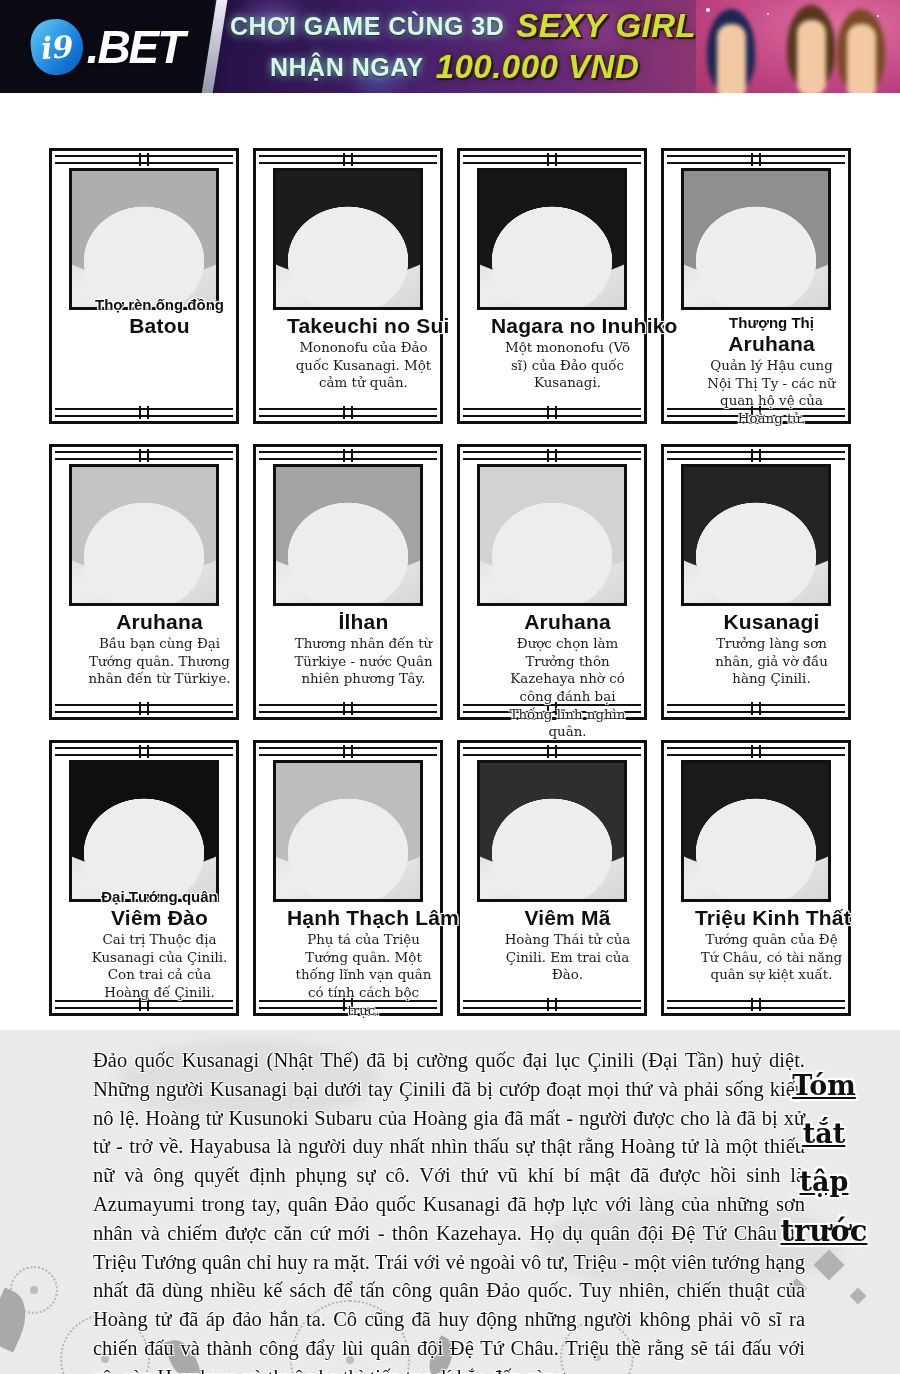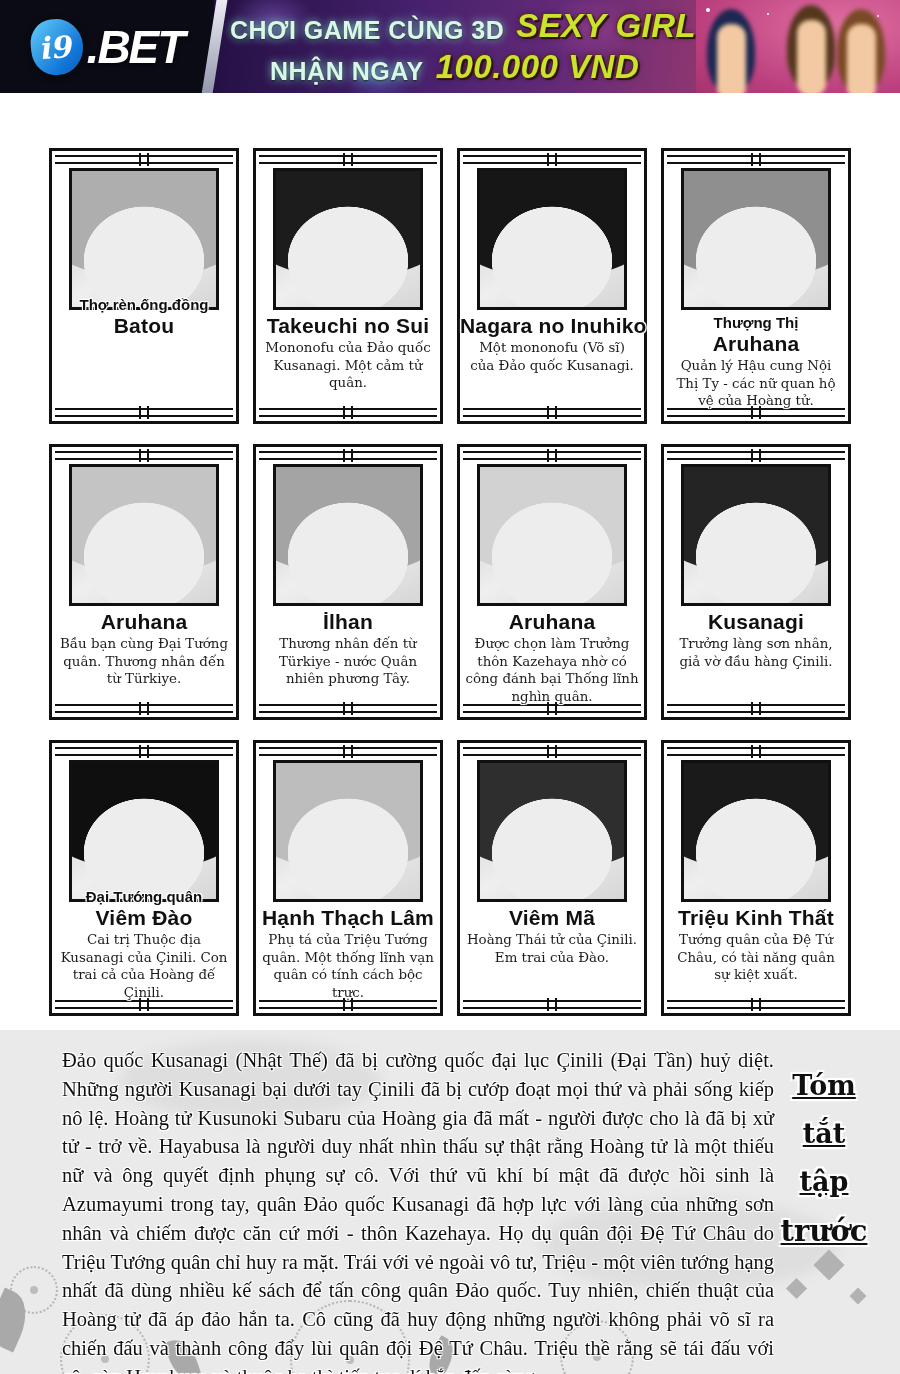--- a/index.html
+++ b/index.html
@@ -23,21 +23,21 @@
   .logo-bet { font-size:46px; font-weight:900; font-style:italic; color:#ffffff;
               letter-spacing:-2px; text-shadow:0 2px 4px rgba(0,0,0,.7); }
   .banner-mid { flex:1; position:relative; padding-left:16px;
                 background:linear-gradient(95deg,#241043,#45206c 40%,#642a78 72%,#8d3670);
                 display:flex; flex-direction:column; justify-content:center; gap:3px; }
   .banner-mid::before { content:''; position:absolute; inset:0;
         background:
           radial-gradient(60px 40px at 12% 20%, rgba(150,110,220,.45), transparent 70%),
           radial-gradient(50px 34px at 34% 85%, rgba(90,140,230,.35), transparent 70%),
           radial-gradient(70px 44px at 78% 30%, rgba(200,90,180,.30), transparent 70%); }
-  .bl { position:relative; display:flex; align-items:flex-end; gap:12px; white-space:nowrap; }
+  .bl { position:relative; display:flex; align-items:center; gap:12px; white-space:nowrap; }
   .bl2 { margin-left:40px; }
   .bn { font-weight:700; font-size:25px; color:#daf6e9; letter-spacing:.5px;
         text-shadow:0 0 8px rgba(130,240,205,.85), 0 1px 2px #000; }
   .bh { font-weight:900; font-style:italic; font-size:33px; color:#c9e42e; letter-spacing:.5px;
         text-shadow:1px 1px 0 #3f1808, 2px 2px 1px #2a1004, -1px -1px 0 #6a2a10, 0 0 6px rgba(0,0,0,.45); }
   .banner-girls { width:238px; position:relative; overflow:hidden;
         background:radial-gradient(130% 130% at 72% 28%, #e06fa0, #bb3f7e 55%, #8c2a5e); }
   .girl { position:absolute; bottom:-8px; width:64px; height:92px; filter:blur(2px); }
   .girl .hair { position:absolute; top:0; left:7px; width:48px; height:84px; border-radius:50% 50% 42% 42%; }
   .girl .skin { position:absolute; top:15px; left:17px; width:29px; height:76px; border-radius:13px; background:#f2c9a2; }
@@ -58,21 +58,21 @@
   .rule::after { content:''; position:absolute; left:50%; top:-4px; bottom:-4px; width:6px;
           border-left:2px solid #101010; border-right:2px solid #101010; transform:translateX(-50%); }
   .portrait { width:150px; height:142px; margin:17px auto 4px; border:3px solid #101010;
         background:
           radial-gradient(42% 40% at 50% 66%, var(--skin,#ededed) 0 99%, transparent 100%),
           radial-gradient(95% 72% at var(--hx,50%) 8%, var(--hair,#222) 0 99%, transparent 100%),
           linear-gradient(150deg,#c2c2c2,#efefef 58%,#d6d6d6); }
   .p1{--hair:#aeaeae;} .p2{--hair:#1c1c1c;} .p3{--hair:#161616;} .p4{--hair:#8f8f8f;}
   .p5{--hair:#c4c4c4;} .p6{--hair:#a4a4a4;} .p7{--hair:#d2d2d2;} .p8{--hair:#242424;}
   .p9{--hair:#0f0f0f;} .p10{--hair:#2e2e2e;} .p11{--hair:#bdbdbd;} .p12{--hair:#1a1a1a;}
-  .halo { text-shadow:-1px -1px 0 #fff,1px -1px 0 #fff,-1px 1px 0 #fff,1px 1px 0 #fff,0 0 3px #fff; }
+  .halo { text-shadow:-1px -1px 0 #fff,1px -1px 0 #fff,-1px 1px 0 #fff,1px 1px 0 #fff,0 0 3px #fff;margin-left:31px; }
   .char-title { font-weight:700; font-size:15px; color:#101010; position:relative; z-index:2; }
   .card:nth-child(1) .char-title, .card:nth-child(9) .char-title { margin-top:-18px; }
   .char-name { font-weight:700; font-size:21px; color:#101010; white-space:nowrap;
                position:relative; z-index:2; margin-top:1px; letter-spacing:.2px; }
   .char-desc { font-family:"DejaVu Serif", serif; font-size:13.4px; line-height:1.32;
                color:#1c1c1c; padding:1px 5px 0; position:relative; z-index:2; }
 
   
   .summary { position:absolute; top:1030px; left:0; width:900px; height:344px;
              background:#eaeaea; overflow:hidden; }

